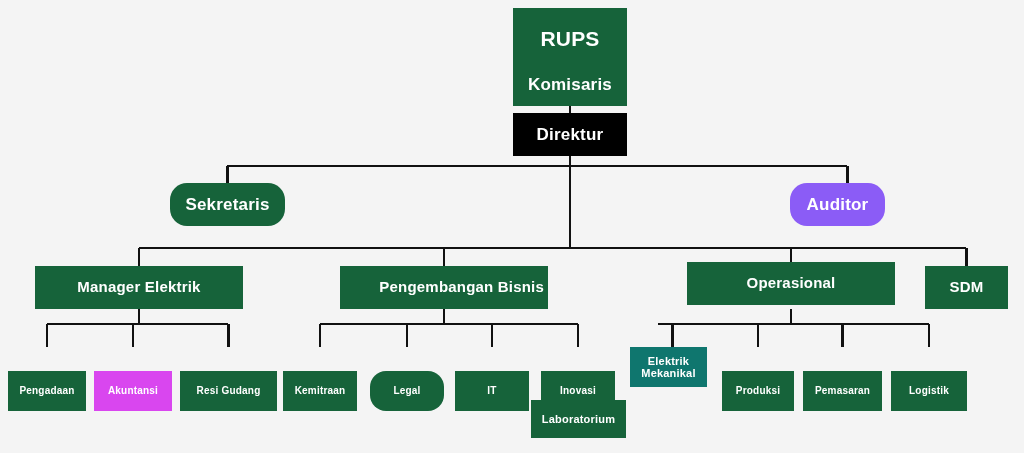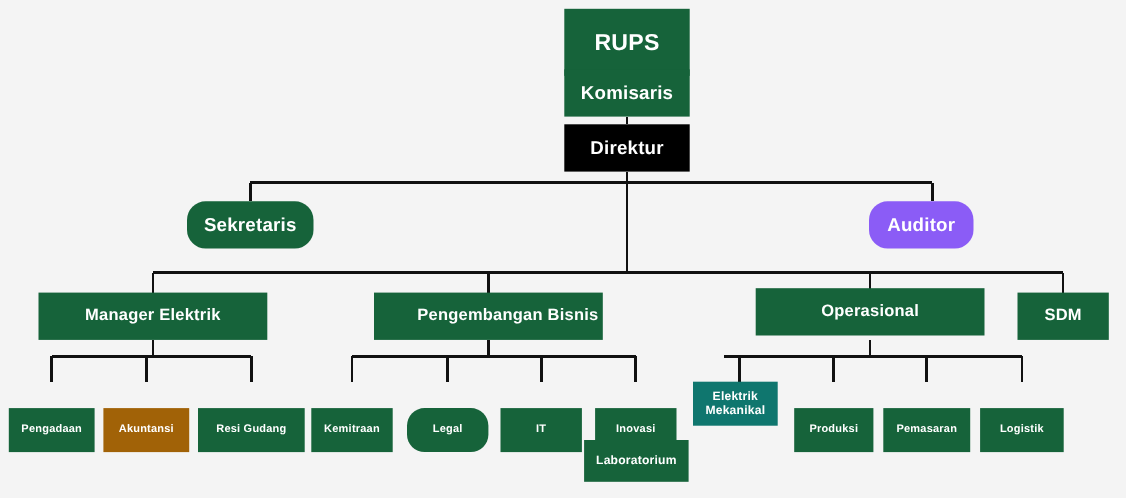--- a/index.html
+++ b/index.html
@@ -109,21 +109,21 @@
       </div>
       <div class="org-node lvl-4" style="left: 687px; top: 262px; width: 208px; height: 43px; background: rgb(22, 99, 58); color: rgb(255, 255, 255);">
         <span>Operasional</span>
       </div>
       <div class="org-node lvl-4" style="left: 925px; top: 266px; width: 83px; height: 43px; background: rgb(22, 99, 58); color: rgb(255, 255, 255);">
         <span>SDM</span>
       </div>
       <div class="org-node lvl-5" style="left: 8px; top: 347px; width: 78px; height: 40px; background: rgb(22, 99, 58); color: rgb(255, 255, 255);">
         <span>Pengadaan</span>
       </div>
-      <div class="org-node lvl-5" style="left: 94px; top: 347px; width: 78px; height: 40px; background: #a16207; color: rgb(255, 255, 255);">
+      <div class="org-node lvl-5" style="left: 94px; top: 347px; width: 78px; height: 40px; background: #d946ef; color: rgb(255, 255, 255);">
         <span>Akuntansi</span>
       </div>
       <div class="org-node lvl-5" style="left: 180px; top: 347px; width: 97px; height: 40px; background: rgb(22, 99, 58); color: rgb(255, 255, 255);">
         <span>Resi Gudang</span>
       </div>
       <div class="org-node lvl-5" style="left: 283px; top: 347px; width: 74px; height: 40px; background: rgb(22, 99, 58); color: rgb(255, 255, 255);">
         <span>Kemitraan</span>
       </div>
       <div class="org-node lvl-5" style="left: 370px; top: 347px; width: 74px; height: 40px; background: rgb(22, 99, 58); color: rgb(255, 255, 255); border-radius: 16px;">
         <span>Legal</span>

